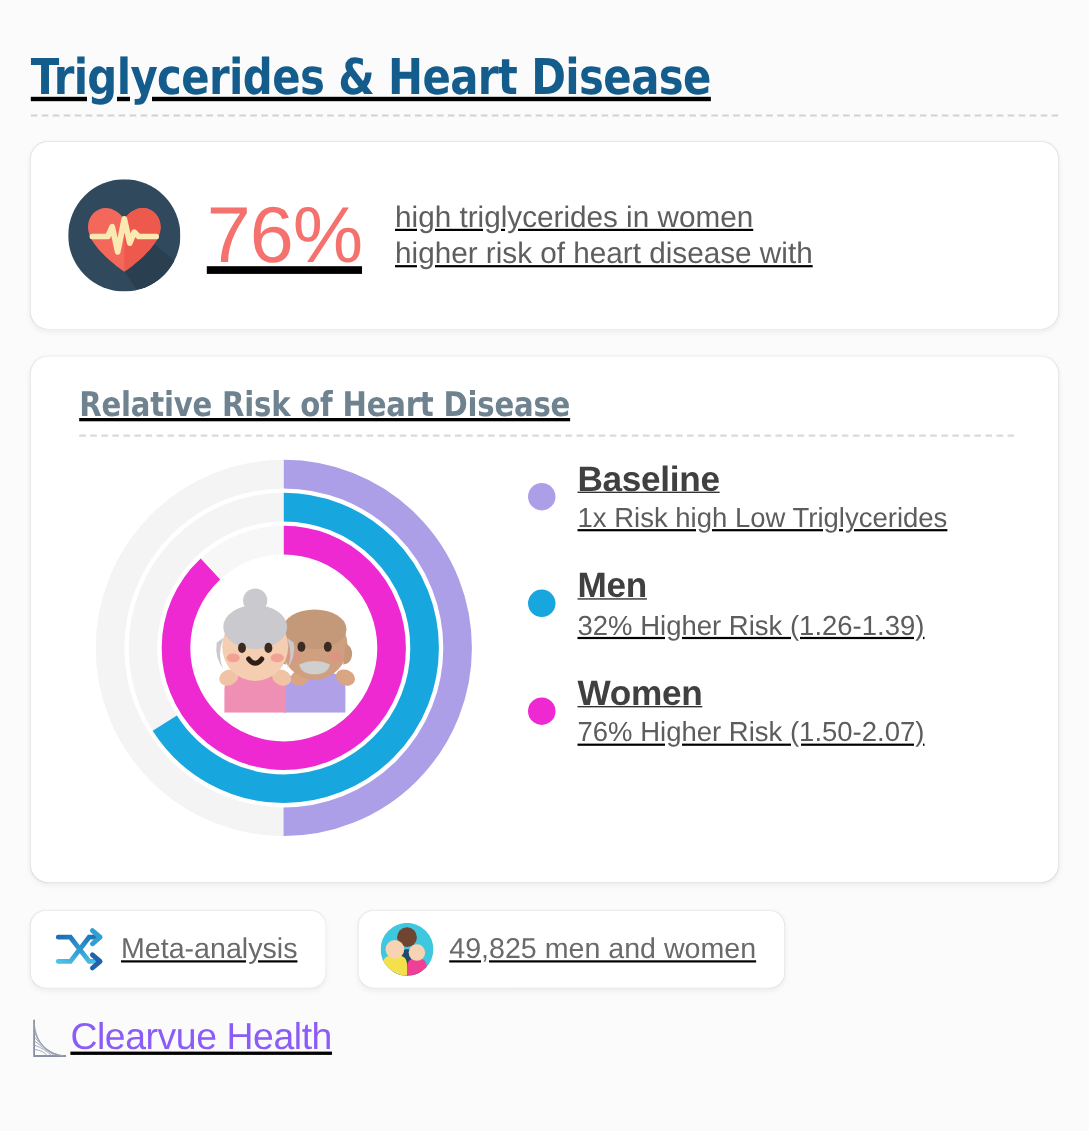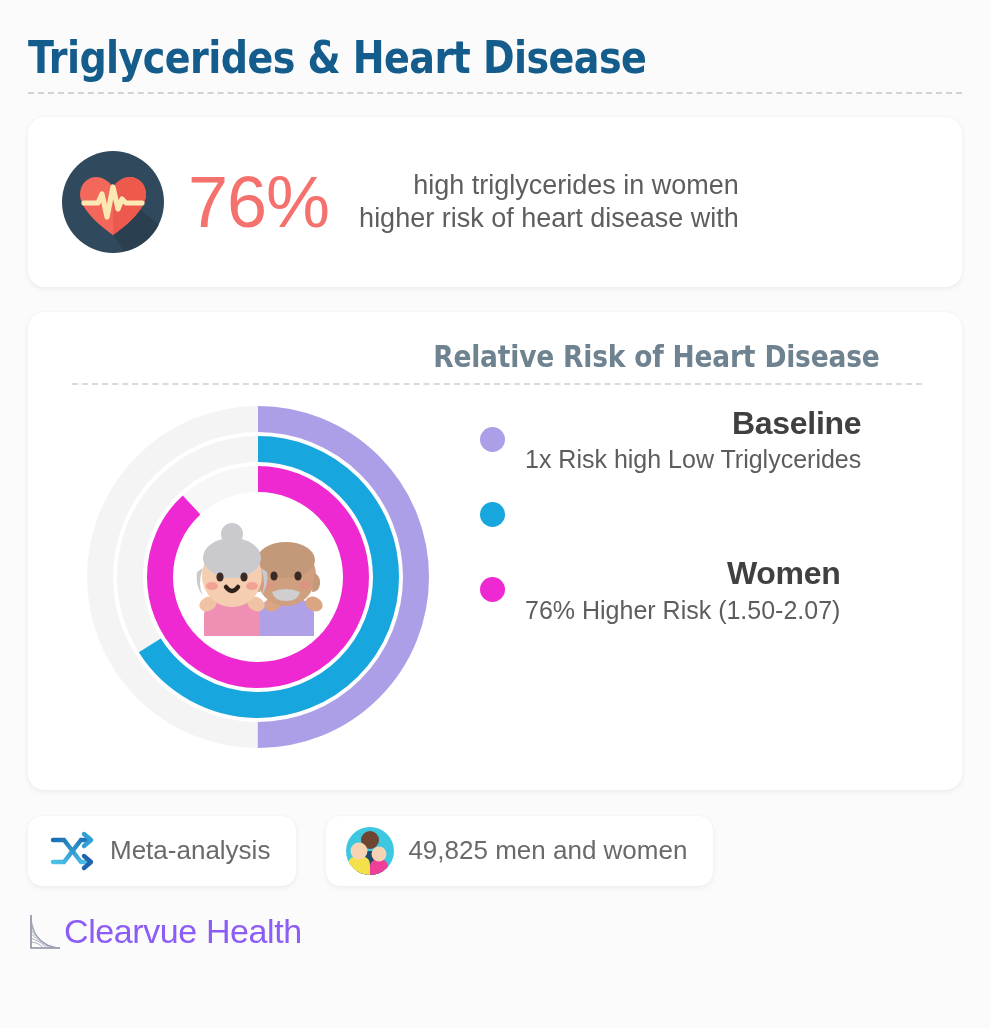--- a/index.html
+++ b/index.html
@@ -2,21 +2,21 @@
 <html><head>
 <meta charset="utf-8">
 <style>
   * { box-sizing: border-box; margin: 0; padding: 0; }
   html, body {
     width: 990px; height: 1028px;
     background: #fbfbfb;
     font-family: "Liberation Sans", sans-serif;
     overflow: hidden;
   }
-  .page { position: relative; width: 990px; height: 888px; padding: 4px 28px; }
+  .page { position: relative; width: 990px; height: 888px; padding: 16px 28px; text-decoration: underline; }
 
   
   .title-wrap { padding-top: 30px; }
   .page-title {
     font-family: "DejaVu Sans Condensed", "Liberation Sans Narrow", "Liberation Sans", sans-serif;
     font-size: 45px;
     font-weight: bold;
     letter-spacing: -0.6px;
     color: #145C8C;
     line-height: 1.06;
@@ -28,21 +28,20 @@
     margin-top: 10px;
     border-top: 2px dashed #d2d2d2;
     height: 0;
   }
 
   
   .card {
     background: #ffffff;
     border-radius: 16px;
     box-shadow: 0 2px 5px rgba(120,120,130,0.10), 0 0 1px rgba(120,120,130,0.14);
-    text-align: right;
   }
 
   
   .stat-card {
     margin-top: 23px;
     height: 170px;
     display: flex;
     align-items: center;
     padding: 0 34px;
   }
@@ -224,20 +223,24 @@
         <div class="legend-item">
           <span class="legend-dot" style="background:#ad9ee8"></span>
           <span>
             <span class="legend-name">Baseline</span>
             <span class="legend-desc" style="display:block">1x Risk high Low Triglycerides</span>
           </span>
         </div>
 
         <div class="legend-item">
           <span class="legend-dot" style="background:#17a6dd"></span>
+          <span>
+            <span class="legend-name">Men</span>
+            <span class="legend-desc" style="display:block">32% Higher Risk (1.26-1.39)</span>
+          </span>
         </div>
 
         <div class="legend-item">
           <span class="legend-dot" style="background:#ee29d2"></span>
           <span>
             <span class="legend-name">Women</span>
             <span class="legend-desc" style="display:block">76% Higher Risk (1.50-2.07)</span>
           </span>
         </div>
 

